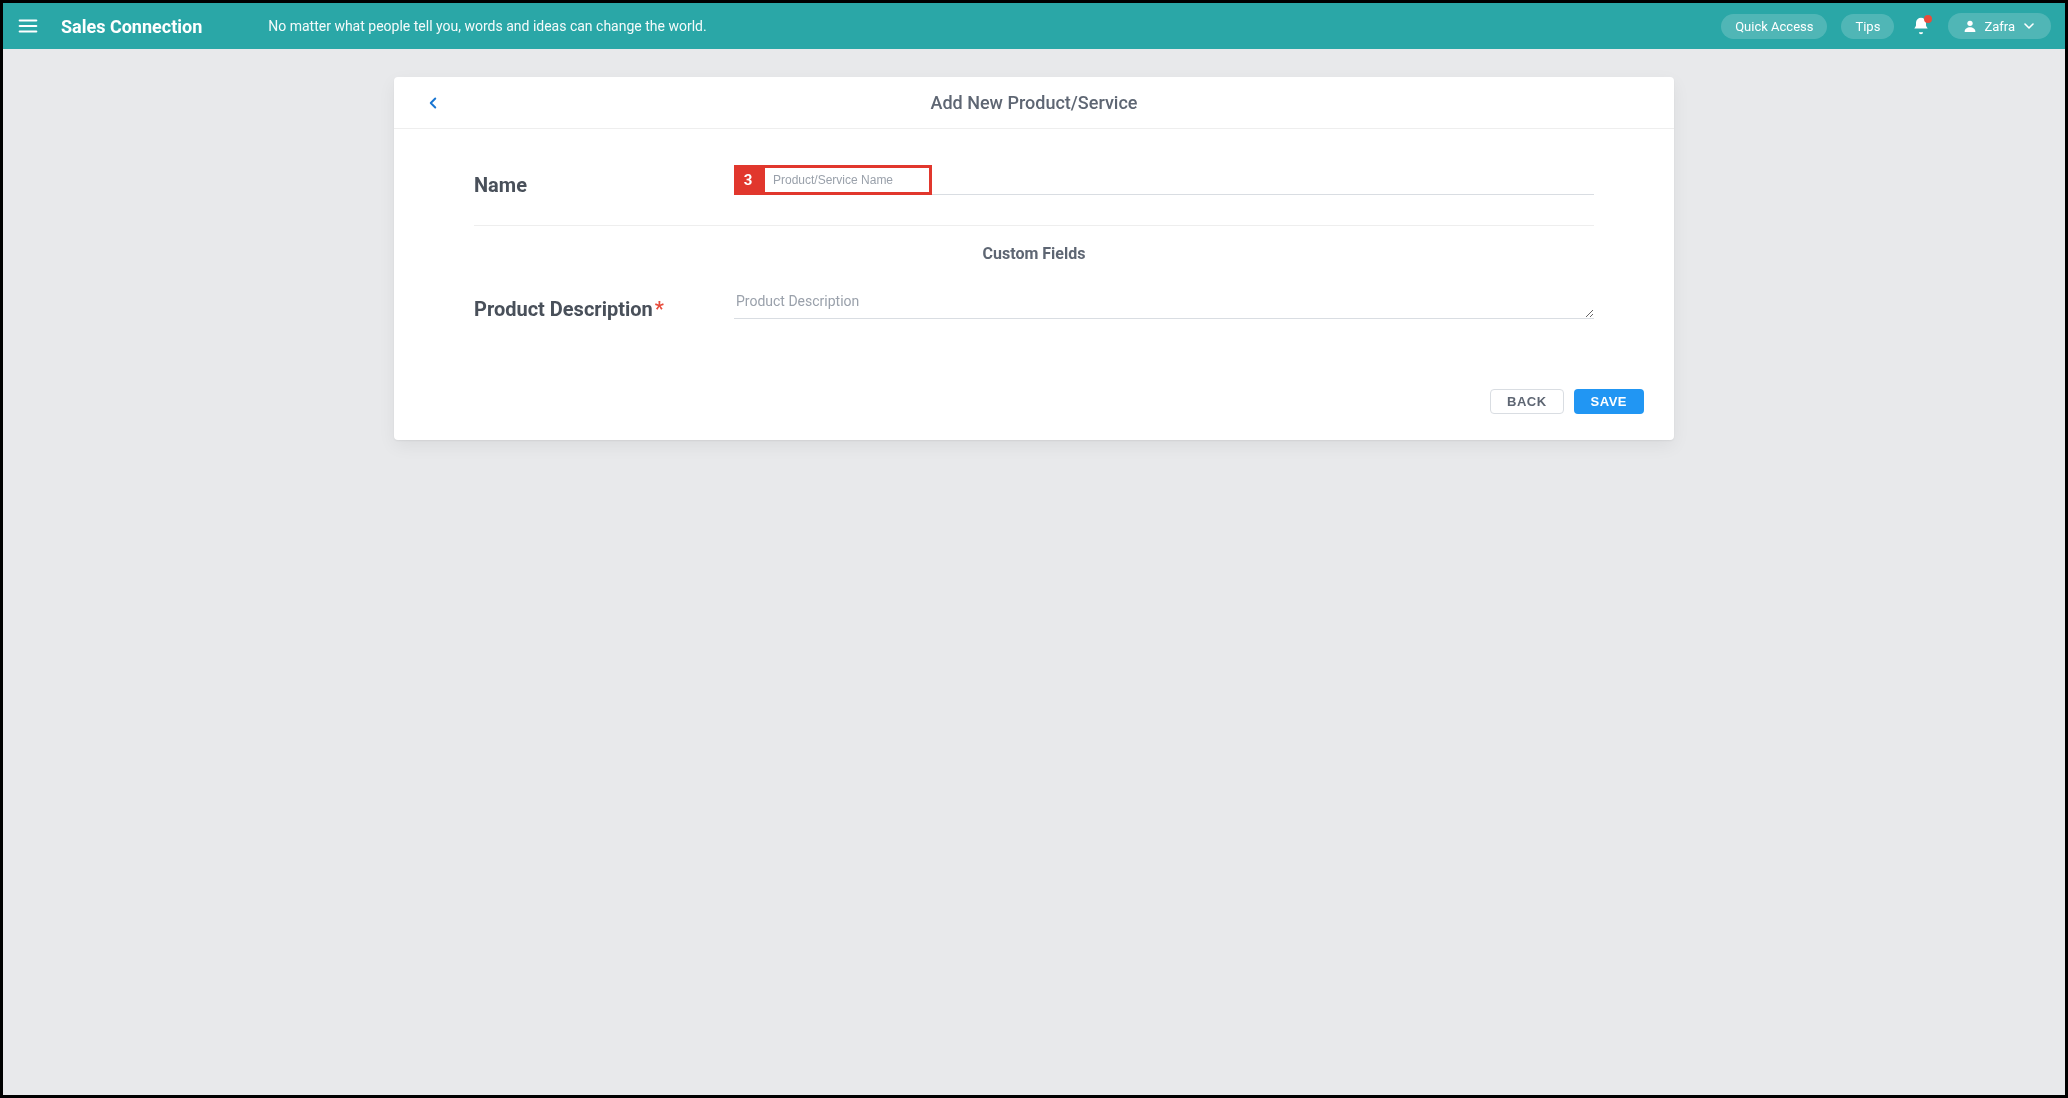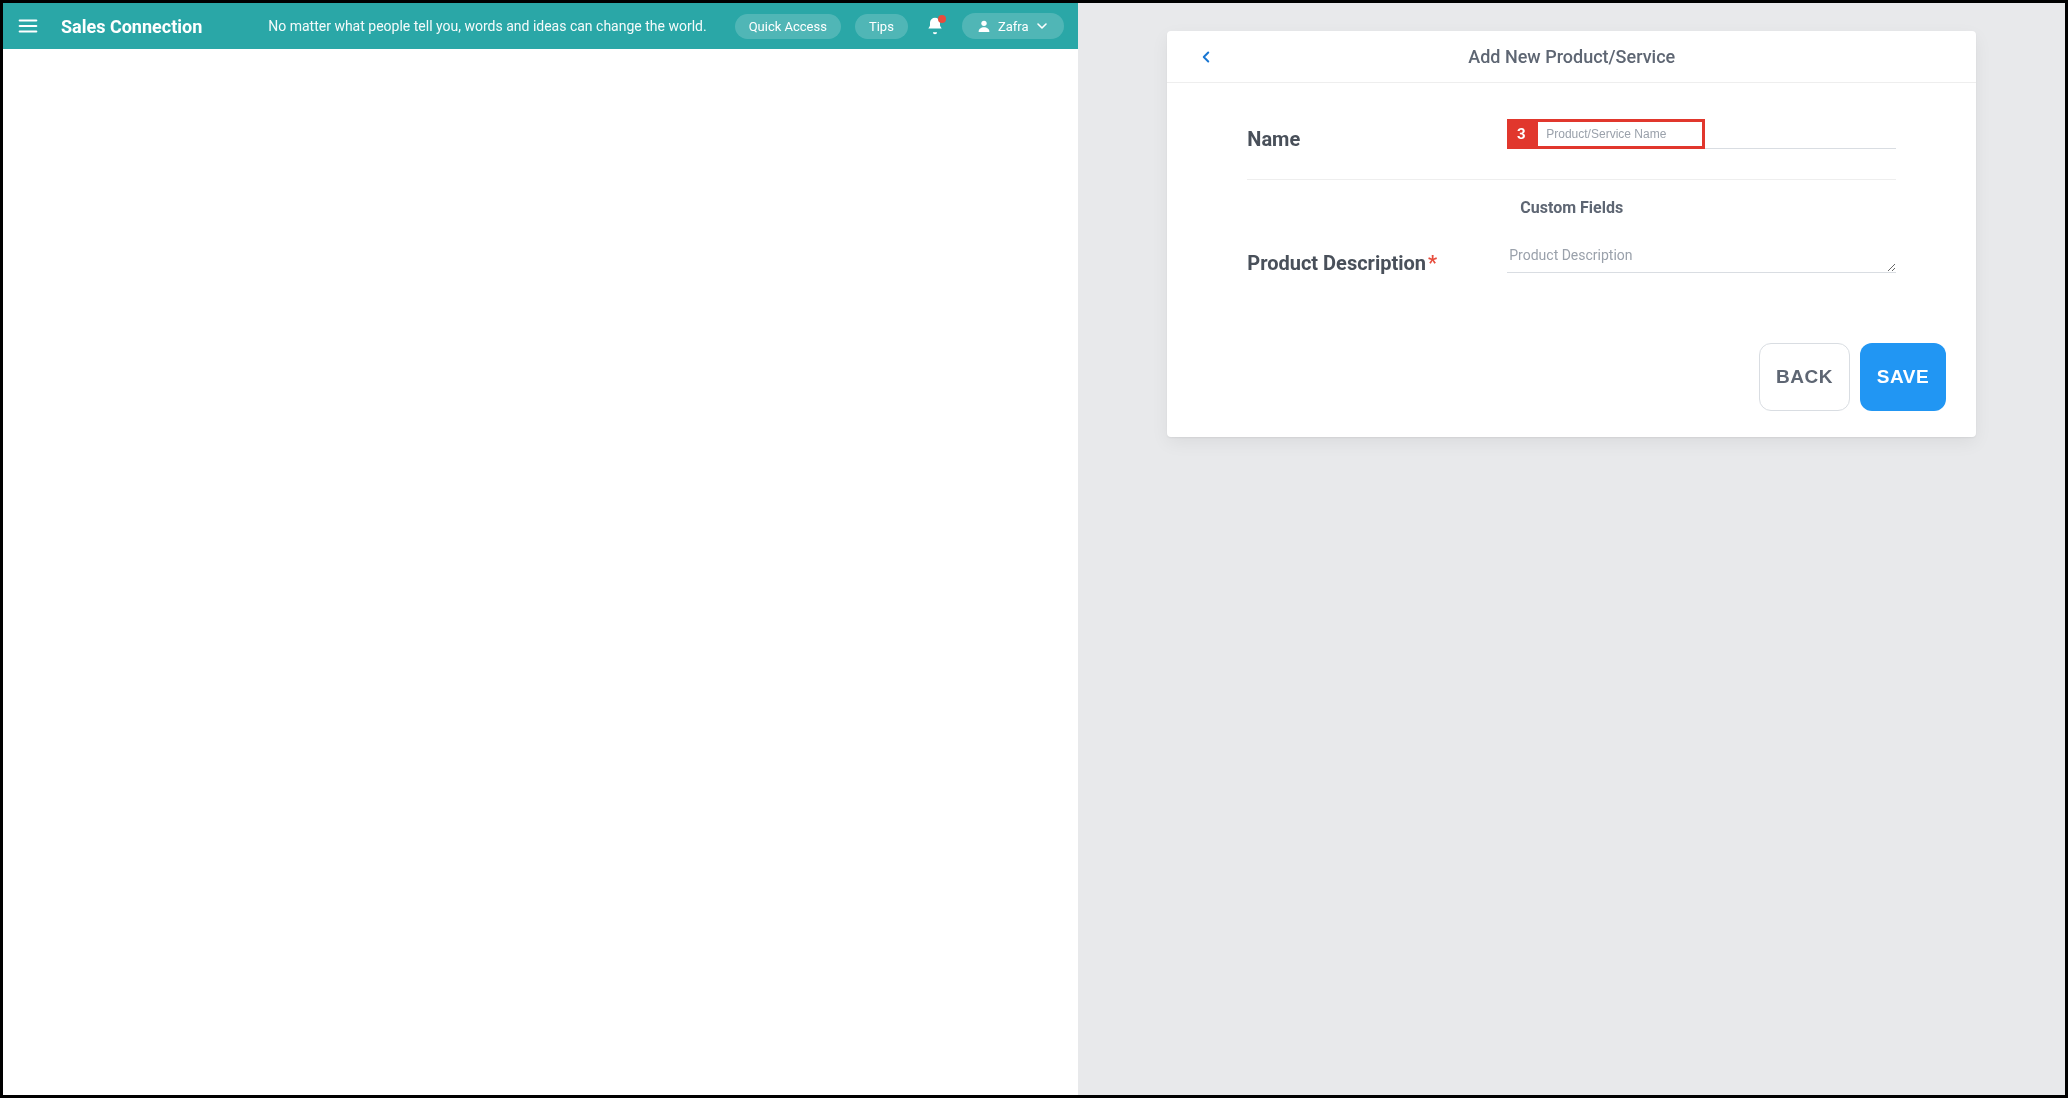--- a/index.html
+++ b/index.html
@@ -7,21 +7,21 @@
   body {
     font-family: -apple-system, BlinkMacSystemFont, "Segoe UI", Roboto, Helvetica, Arial, sans-serif;
     background: #fff;
   }
   .outer-border {
     border: 3px solid #000;
     width: 100%;
     height: 100%;
     min-height: 780px;
     display: flex;
-    flex-direction: row;
+    flex-direction: column;
   }
   
   .topbar {
     background: #2aa7a7;
     color: #fff;
     height: 46px;
     display: flex;
     align-items: center;
     padding: 0 14px;
     gap: 14px;
@@ -173,24 +173,24 @@
     padding: 4px 2px;
   }
   .textarea-field::placeholder { color:#9aa1ab; }
   .actions {
     display:flex;
     justify-content:flex-end;
     gap: 10px;
     padding: 40px 30px 4px;
   }
   .btn {
-    font-size: 19px;
+    font-size: 13px;
     font-weight:600;
-    padding: 22px 16px;
-    border-radius: 12px;
+    padding: 4px 16px;
+    border-radius: 4px;
     cursor:pointer;
     border:1px solid transparent;
     letter-spacing:.5px;
   }
   .btn-secondary {
     background:#fff; color:#5e6673; border-color:#d9dde2;
   }
   .btn-primary {
     background:#2196f3; color:#fff;
   }

